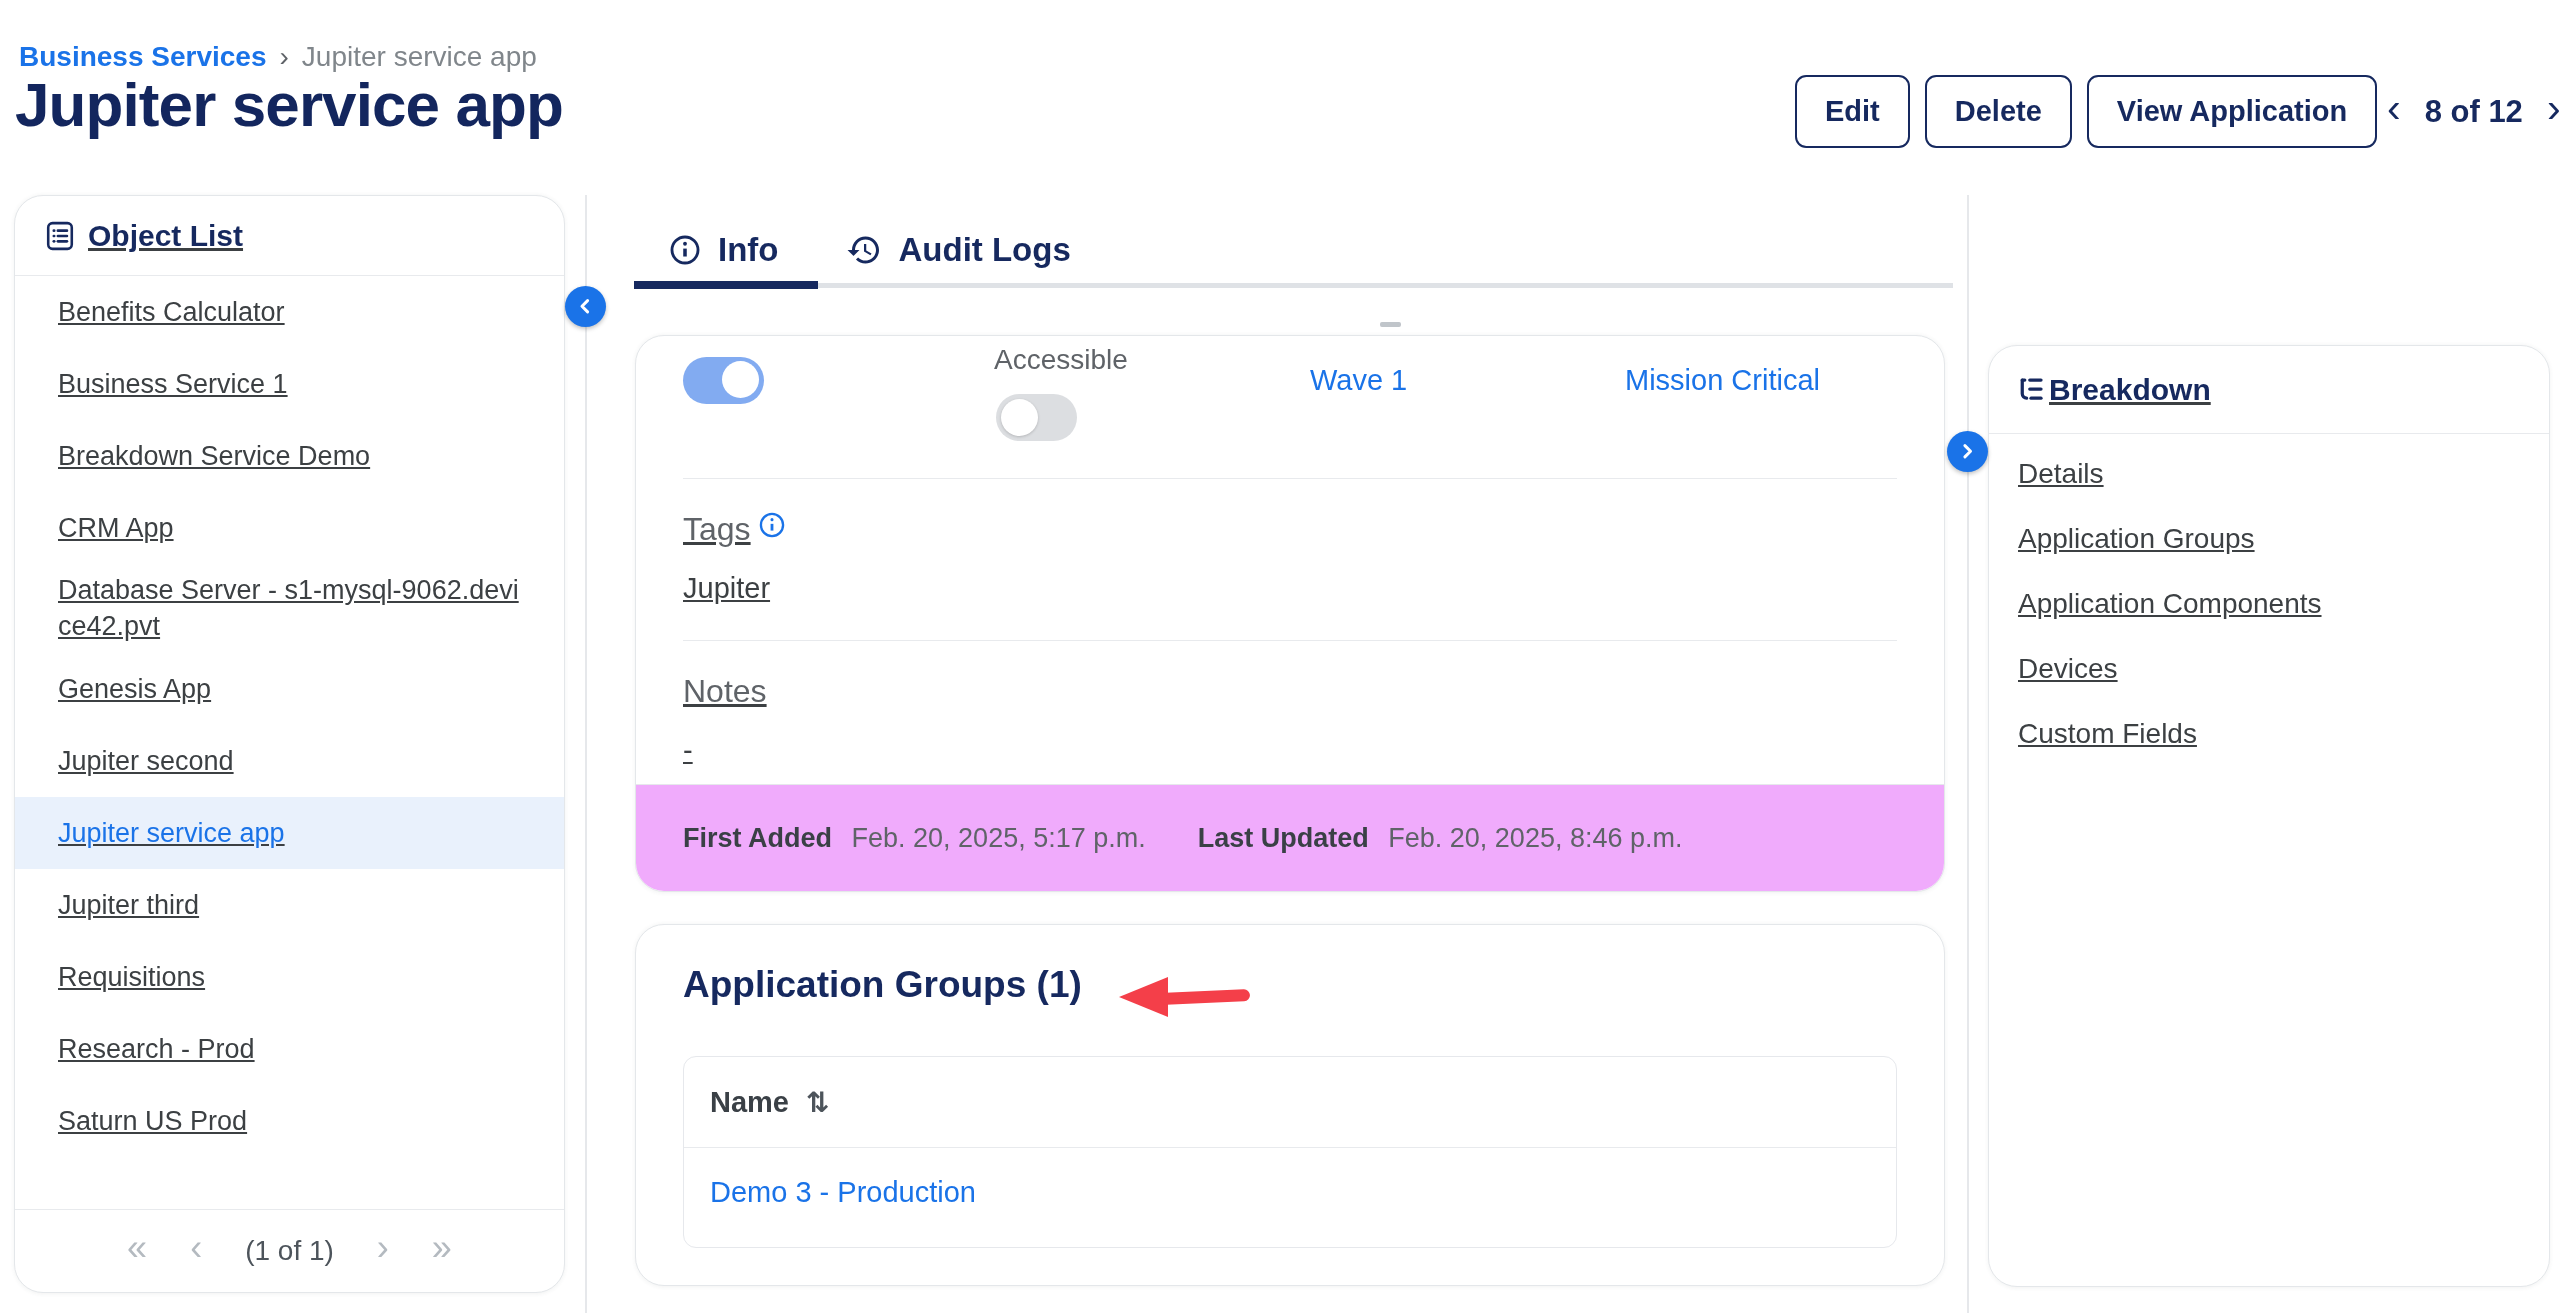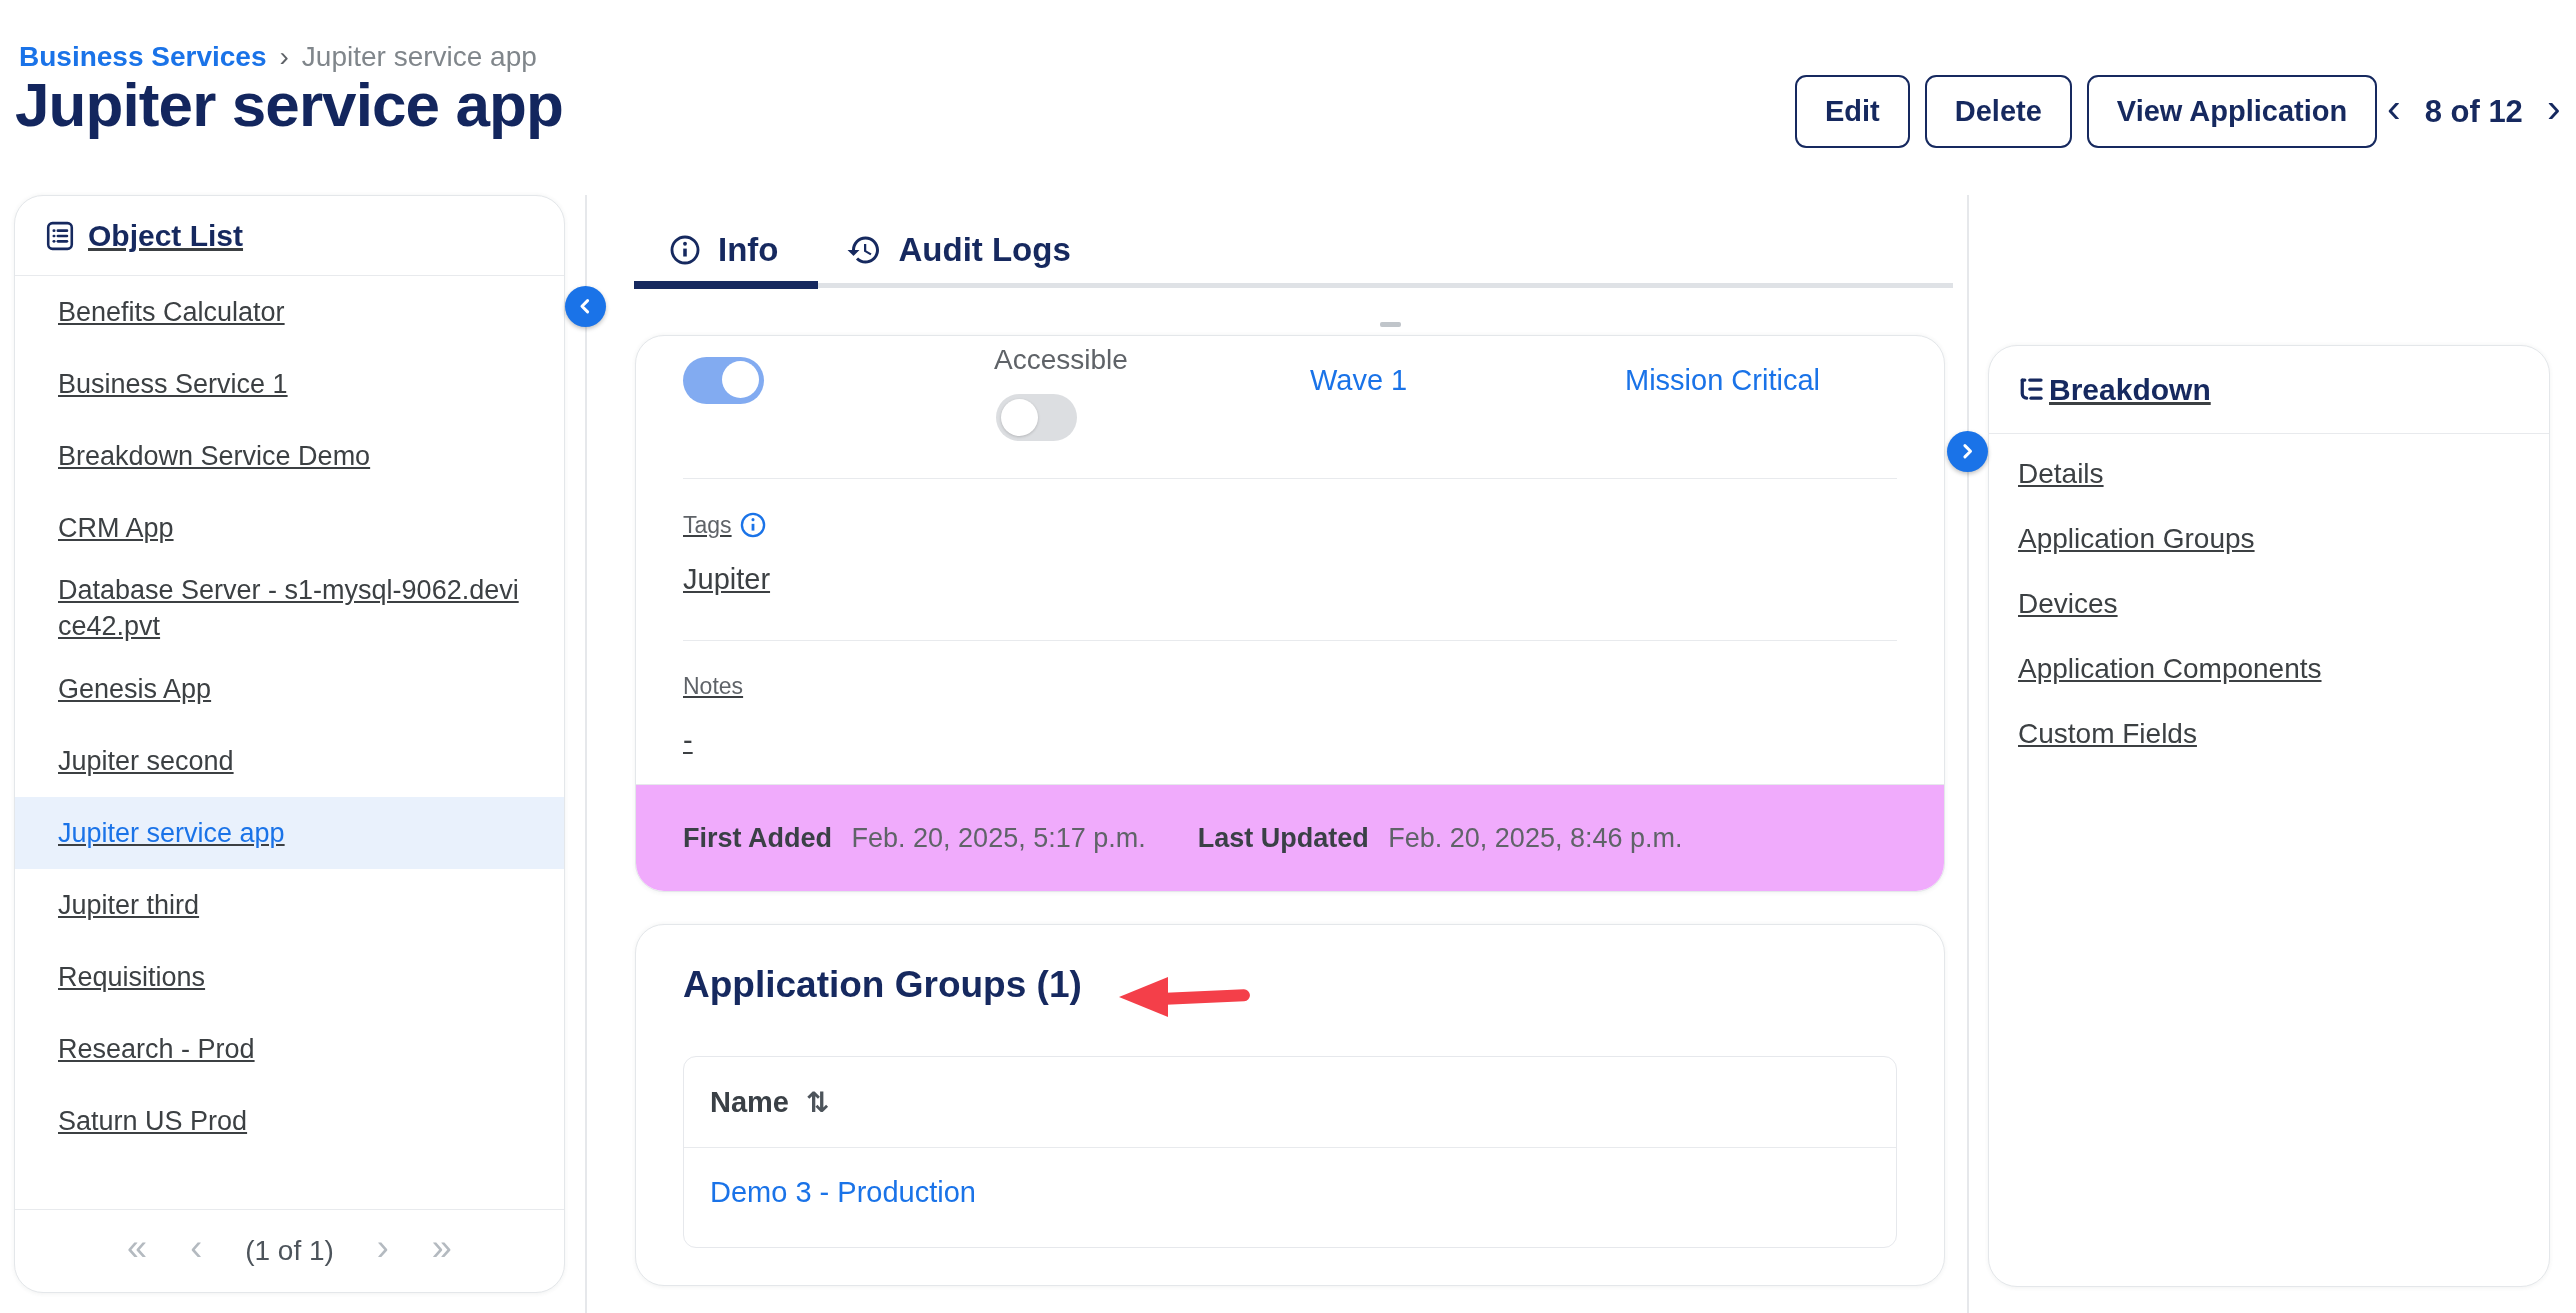--- a/index.html
+++ b/index.html
@@ -61,21 +61,21 @@
   .toggle.off { background:#dcdee1; } .toggle.off .knob { left:4.7px; box-shadow:0 0.9px 2.8px rgba(0,0,0,.18); }
   .toggle.t1 { left:47px; top:20.6px; }
   .field-label { position:absolute; font-size:28px; color:#5f6368; }
   .lbl-accessible { left:358px; top:7.5px; }
   .toggle.t2 { left:360px; top:58px; }
   .cell-link { position:absolute; top:28px; font-size:29px; color:#1a73e8; cursor:pointer; text-decoration:none; }
   .link-wave { left:674px; } .link-mission { left:989px; }
   .hr { border-top:1.9px solid #e8eaed; margin:0 47px; }
   .section { padding:32px 47px 0; }
   .sec-tags { height:161px; } .sec-notes { height:142px; }
-  .sec-label { font-size:23px; color:#5f6368; display:flex; align-items:flex-end; gap:7px; }
+  .sec-label { font-size:32px; color:#5f6368; display:flex; align-items:flex-start; gap:7px; }
   .sec-value { margin-top:24px; font-size:29px; color:#3c4043; }
   .card-footer { position:absolute; left:0; right:0; bottom:0; height:107px; border-top:1.9px solid #e6e8ec; display:flex; align-items:center; gap:52px; padding:0 47px; font-size:27px; background:#f0abfc; }
   .meta { white-space:nowrap; }
   .meta-label { font-weight:700; color:#3a4046; } .meta-value { color:#5f6368; margin-left:12px; }
 
   
   .groups-card { left:635px; top:924px; width:1310px; height:362px; }
   .groups-title { position:absolute; left:47px; top:39px; font-size:37px; font-weight:800; color:#16295f; }
   .anno-arrow { position:absolute; left:483px; top:52px; width:133px; height:41px; }
   .arrow-head { position:absolute; left:0; top:0; width:0; height:0; border-top:20.6px solid transparent; border-bottom:20.6px solid transparent; border-right:49px solid #f43f49; }
@@ -272,18 +272,18 @@
         <line x1="11" y1="11.2" x2="20" y2="11.2"></line>
         <line x1="12" y1="18.5" x2="20" y2="18.5"></line>
         <line x1="11" y1="4" x2="20" y2="4"></line>
       </svg>
     </span>
     <span>Breakdown</span>
   </div>
   <ul class="bd-list">
     <li>Details</li>
     <li>Application Groups</li>
+    <li>Application Components</li>
     <li>Devices</li>
-    <li>Application Components</li>
     <li>Custom Fields</li>
   </ul>
 </aside>
 
 
 </body></html>

